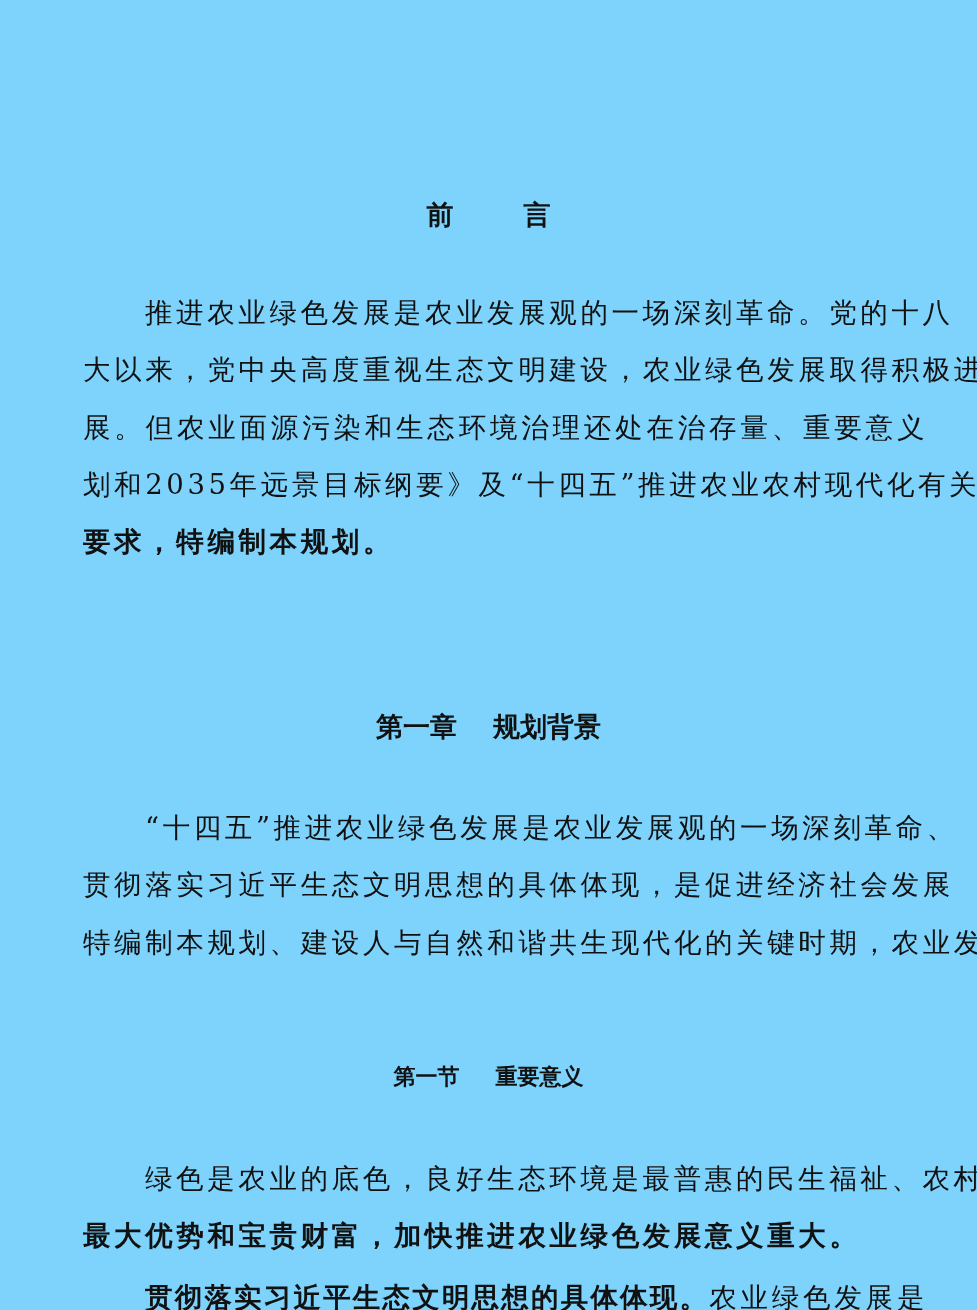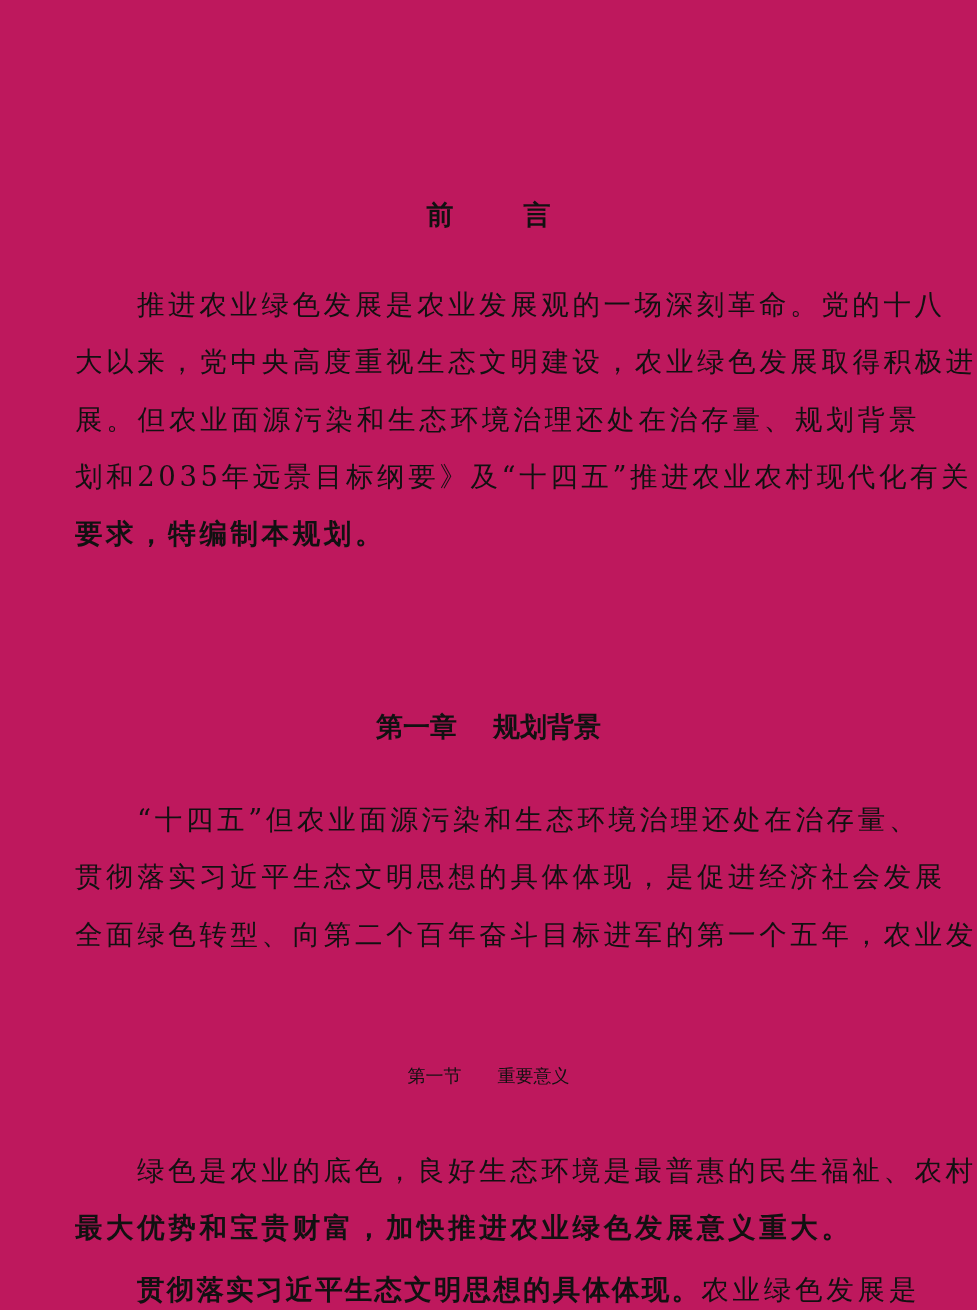--- a/index.html
+++ b/index.html
@@ -13,49 +13,50 @@
     overflow: hidden;
     position: relative;
     color: #111111;
     font-family: "DejaVu Serif", "Liberation Serif", serif;
   }
   .page {
     position: absolute;
     left: 0; top: 0;
     width: 977px;
     height: 1310px;
-    background: #be185d;
+    background: #7dd3fc;
   }
   .heading {
     position: absolute;
     left: 0;
     width: 977px;
     text-align: center;
     font-family: "DejaVu Sans", "Liberation Sans", sans-serif;
     font-weight: bold;
     font-size: 27px;
     line-height: 40px;
     color: #111111;
   }
   .heading .gap { display: inline-block; }
   .section-heading {
     position: absolute;
     left: 0;
     width: 977px;
     text-align: center;
     font-family: "DejaVu Serif", "Liberation Serif", serif;
-    font-size: 18px;
+    font-size: 22px;
     line-height: 40px;
     color: #111111;
+    font-weight: bold;
   }
   .para {
     position: absolute;
     left: 67px;
     width: 845px;
-    margin: 8px;
+    margin: 16px;
     font-size: 27.5px;
     line-height: 57.3px;
     letter-spacing: 3.6px;
     text-align: justify;
     text-align-last: left;
     color: #111111;
   }
   .line {
     display: block;
     white-space: nowrap;
@@ -82,33 +83,33 @@
 
 <div class="page">
 
   <div class="heading" style="top:195px;">
     <span>前</span><span class="gap" style="width:70px;"></span><span>言</span>
   </div>
 
   <div class="para" style="top:268px;">
     <span class="line indent">推进农业绿色发展是农业发展观的一场深刻革命。党的十八</span>
     <span class="line">大以来，党中央高度重视生态文明建设，农业绿色发展取得积极进</span>
-    <span class="line">展。但农业面源污染和生态环境治理还处在治存量、规划背景</span>
+    <span class="line">展。但农业面源污染和生态环境治理还处在治存量、重要意义</span>
     <span class="line">划和2035年远景目标纲要》及“十四五”推进农业农村现代化有关</span>
     <span class="line last">要求，特编制本规划。</span>
   </div>
 
   <div class="heading" style="top:709px;font-family:Liberation Mono, monospace;">
     <span>第一章</span><span class="gap" style="width:36px;"></span><span>规划背景</span>
   </div>
 
   <div class="para" style="top:783px;">
-    <span class="line indent">“十四五”但农业面源污染和生态环境治理还处在治存量、</span>
+    <span class="line indent">“十四五”推进农业绿色发展是农业发展观的一场深刻革命、</span>
     <span class="line">贯彻落实习近平生态文明思想的具体体现，是促进经济社会发展</span>
-    <span class="line">全面绿色转型、向第二个百年奋斗目标进军的第一个五年，农业发</span>
+    <span class="line">特编制本规划、建设人与自然和谐共生现代化的关键时期，农业发</span>
   </div>
 
   <div class="section-heading" style="top:1056px;">
     <span>第一节</span><span class="gap" style="display:inline-block;width:36px;"></span><span>重要意义</span>
   </div>
 
   <div class="para" style="top:1134px;">
     <span class="line indent">绿色是农业的底色，良好生态环境是最普惠的民生福祉、农村</span>
     <span class="line last">最大优势和宝贵财富，加快推进农业绿色发展意义重大。</span>
   </div>

